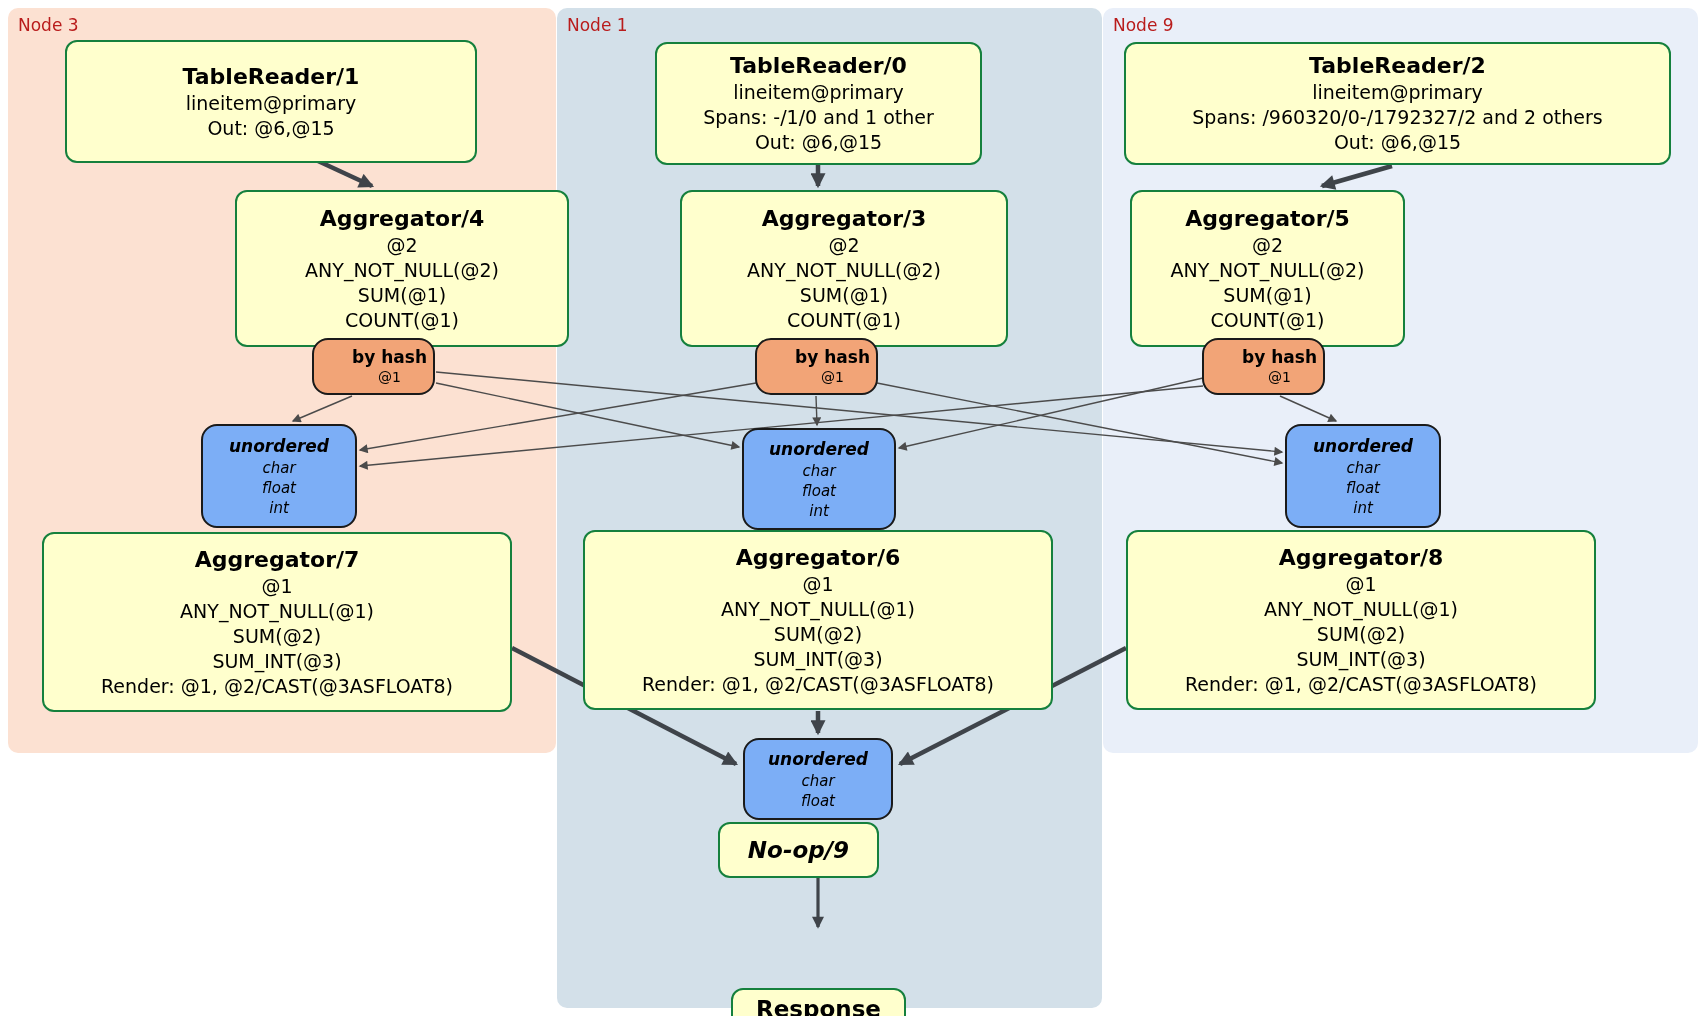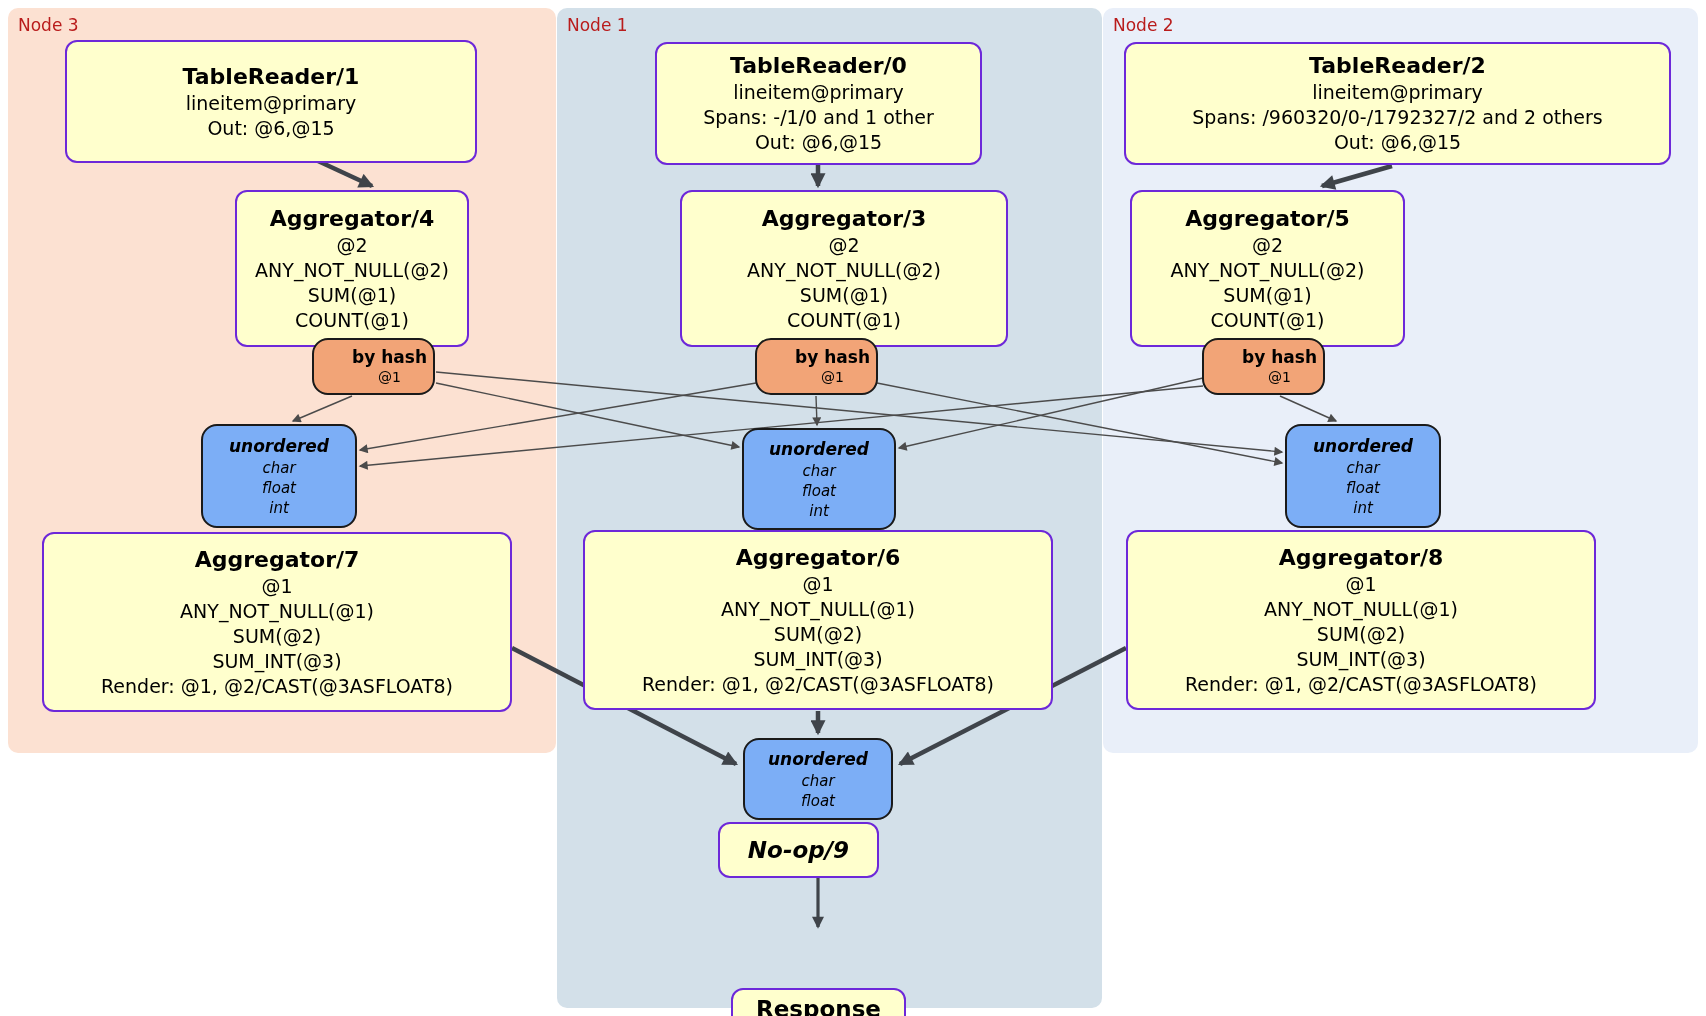--- a/index.html
+++ b/index.html
@@ -35,21 +35,21 @@
     box-sizing: border-box;
     display: flex;
     flex-direction: column;
     justify-content: center;
     align-items: center;
     text-align: center;
     white-space: nowrap;
   }
   .box-processor {
     background: #ffffcd;
-    border: 2px solid #6d28d9;
+    border: 2px solid #15803d;
     border-radius: 12px;
   }
   .box-hash {
     background: #f2a477;
     border: 2px solid #1a1a1a;
     border-radius: 16px;
     padding-left: 32px;
   }
   .box-sync {
     background: #7caef6;
@@ -69,21 +69,21 @@
 <body>
 
 <div id="stage">
     <div class="panel" style="left: 8px; top: 8px; width: 548px; height: 745px; background: rgb(252, 225, 210);">
       <div class="panel-label">Node 3</div>
     </div>
     <div class="panel" style="left: 557px; top: 8px; width: 545px; height: 1000px; background: rgb(211, 224, 233);">
       <div class="panel-label">Node 1</div>
     </div>
     <div class="panel" style="left: 1103px; top: 8px; width: 595px; height: 745px; background: rgb(233, 239, 249);">
-      <div class="panel-label">Node 2</div>
+      <div class="panel-label">Node 9</div>
     </div>
     <svg id="edges" viewBox="0 0 1706 1016">
       <defs>
         <marker id="arrow-big" viewBox="0 0 10 10" refX="8.5" refY="5" markerUnits="userSpaceOnUse" markerWidth="17" markerHeight="15" orient="auto">
           <path d="M0,0 L10,5 L0,10 z" fill="#3f444a"></path>
         </marker>
         <marker id="arrow-med" viewBox="0 0 10 10" refX="8.5" refY="5" markerUnits="userSpaceOnUse" markerWidth="14" markerHeight="12" orient="auto">
           <path d="M0,0 L10,5 L0,10 z" fill="#3f444a"></path>
         </marker>
         <marker id="arrow-small" viewBox="0 0 10 10" refX="8.5" refY="5" markerUnits="userSpaceOnUse" markerWidth="10" markerHeight="9" orient="auto">
@@ -105,21 +105,21 @@
       <line x1="877" y1="383" x2="1282" y2="463" stroke="#4b4b4b" stroke-width="1.4" marker-end="url(#arrow-small)"></line>
       <line x1="1203" y1="386" x2="360" y2="466" stroke="#4b4b4b" stroke-width="1.4" marker-end="url(#arrow-small)"></line>
       <line x1="1203" y1="378" x2="899" y2="448" stroke="#4b4b4b" stroke-width="1.4" marker-end="url(#arrow-small)"></line>
       <line x1="1280" y1="396" x2="1336" y2="421" stroke="#4b4b4b" stroke-width="1.4" marker-end="url(#arrow-small)"></line>
     </svg>
     <div class="box box-processor" style="left: 65px; top: 40px; width: 412px; height: 123px;">
       <div class="box-title">TableReader/1</div>
       <div class="box-line">lineitem@primary</div>
       <div class="box-line">Out: @6,@15</div>
     </div>
-    <div class="box box-processor" style="left: 235px; top: 190px; width: 234px; height: 157px;">
+    <div class="box box-processor" style="left: 235px; top: 190px; width: 334px; height: 157px;">
       <div class="box-title">Aggregator/4</div>
       <div class="box-line">@2</div>
       <div class="box-line">ANY_NOT_NULL(@2)</div>
       <div class="box-line">SUM(@1)</div>
       <div class="box-line">COUNT(@1)</div>
     </div>
     <div class="box box-hash" style="left: 312px; top: 338px; width: 123px; height: 57px;">
       <div class="box-title">by hash</div>
       <div class="box-line">@1</div>
     </div>

